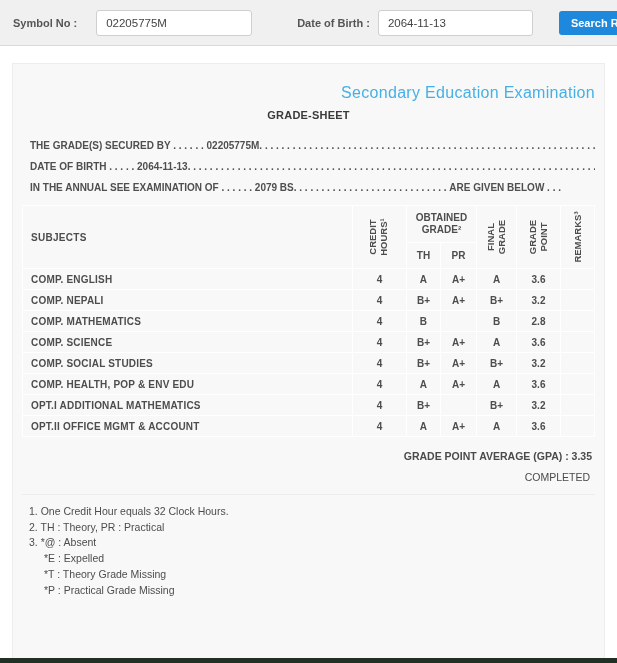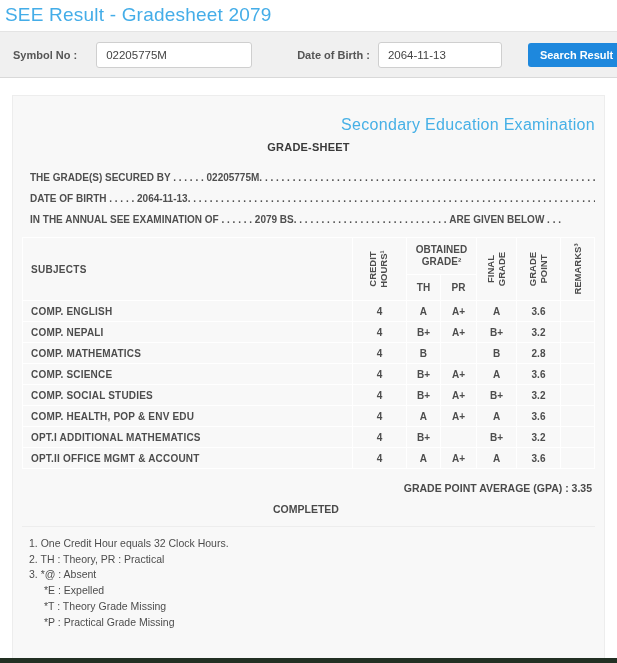--- a/index.html
+++ b/index.html
@@ -21,21 +21,21 @@
     height: 46px; background: #f0f0f0; border-bottom: 1px solid #d9d9d9;
     display: flex; align-items: center; padding: 0 13px; white-space: nowrap;
   }
   .searchbar label { font-size: 11px; font-weight: bold; color: #555; }
   .searchbar input {
     height: 26px; border: 1px solid #cfcfcf; border-radius: 3px; background: #fff;
     font-family: inherit; font-size: 11.5px; color: #444; padding: 0 9px; outline: none;
   }
   .inp-symbol { width: 156px; margin-left: 19px; }
   .lbl-dob { margin-left: 45px; }
-  .inp-dob { width: 124px; margin-left: 8px; }
+  .inp-dob { width: 155px; margin-left: 8px; }
   .btn-search {
     margin-left: 26px; background: #1e88dd; color: #fff; border: none; border-radius: 3px;
     font-family: inherit; font-size: 11px; font-weight: bold; padding: 6px 12px; cursor: pointer;
   }
 
   
   .panel {
     margin: 17px 12px 0 12px; border: 1px solid #ededed; background: #f8f8f8;
     padding: 20px 9px 30px 9px; min-height: 600px;
   }
@@ -66,37 +66,34 @@
     position: absolute; left: 50%; top: 50%;
     transform: translate(-50%, -50%) rotate(-90deg);
     white-space: pre-line; line-height: 1.12; font-size: 9.5px; text-align: center;
   }
   th.og { text-align: center; white-space: pre-line; line-height: 1.25; font-size: 9.5px; vertical-align: middle; }
   tbody td { height: 21px; text-align: center; }
   tbody td.subj { text-align: left; padding-left: 8px; letter-spacing: 0.2px; }
 
   
   .gpa-line { margin-top: 13px; text-align: right; padding-right: 3px; font-size: 10.5px; font-weight: bold; color: #4a4a4a; }
-  .status-line { margin-top: 9px; text-align: center; padding-right: 5px; font-size: 10.5px; font-weight: bold; color: #4a4a4a; padding-bottom: 11px; border-bottom: 1px solid #ededed; }
+  .status-line { margin-top: 9px; text-align: right; padding-right: 5px; font-size: 10.5px; font-weight: normal; color: #4a4a4a; padding-bottom: 11px; border-bottom: 1px solid #ededed; }
 
   
   .footnotes { margin-top: 9px; padding-left: 7px; font-size: 10.5px; font-weight: normal; color: #4d4d4d; line-height: 15.7px; }
   .footnotes .sub { padding-left: 15px; }
 
   
   .footer-bar { position: absolute; left: 0; bottom: 0; width: 617px; height: 5px; background: #223023; }
 </style>
 </head>
 <body>
 
 <div class="page">
 
-  <div class="titlebar">
-    <h1>SEE Result - Gradesheet 2079</h1>
-  </div>
 
   <div class="searchbar">
     <label>Symbol No :</label>
     <input class="inp-symbol" type="text" value="02205775M" style="">
     <label class="lbl-dob">Date of Birth :</label>
     <input class="inp-dob" type="text" value="2064-11-13" style="">
     <button class="btn-search">Search Result</button>
   </div>
 
   <div class="panel">

